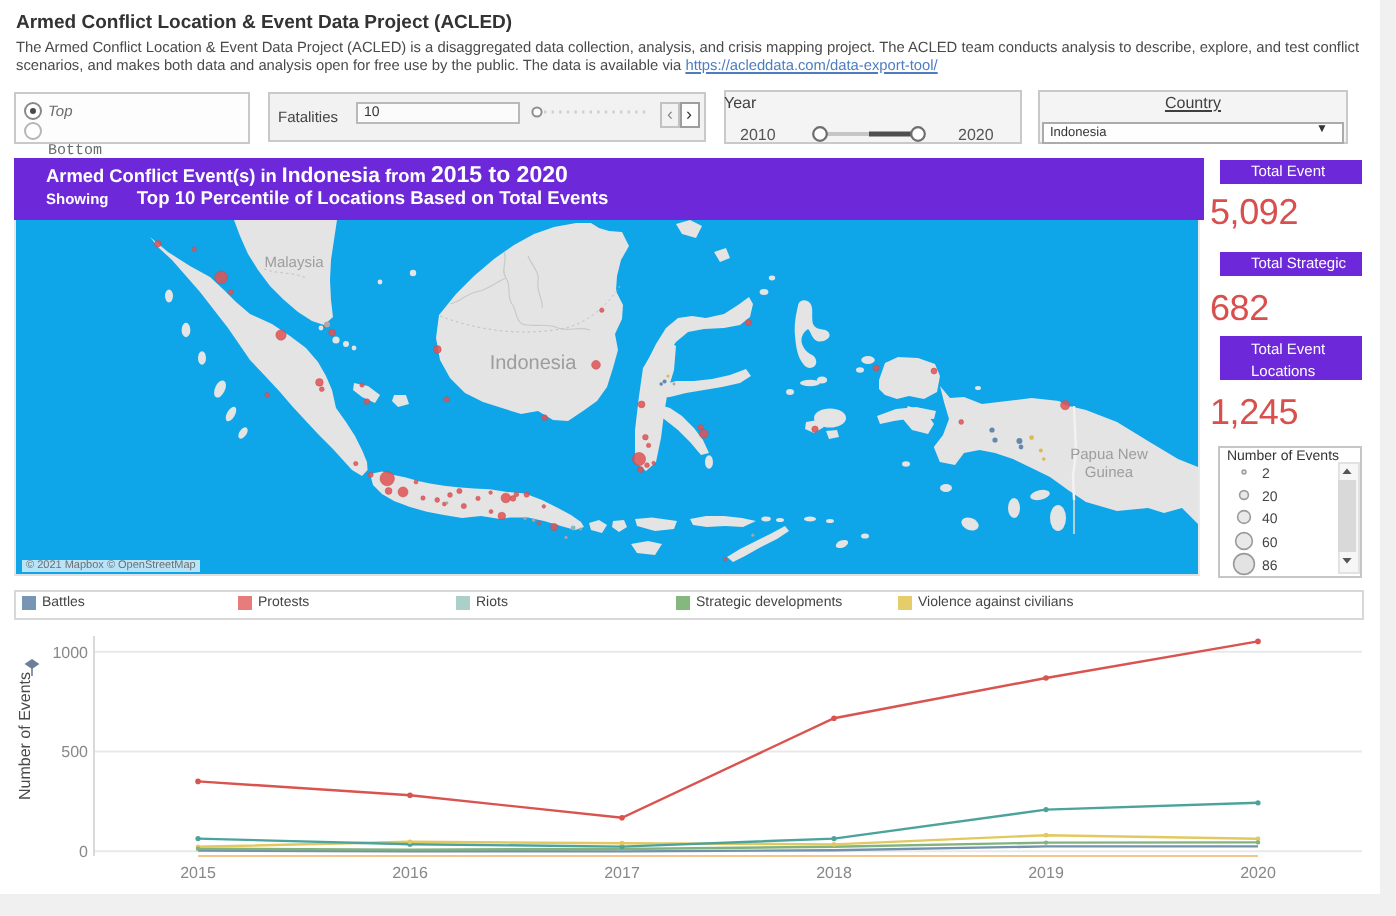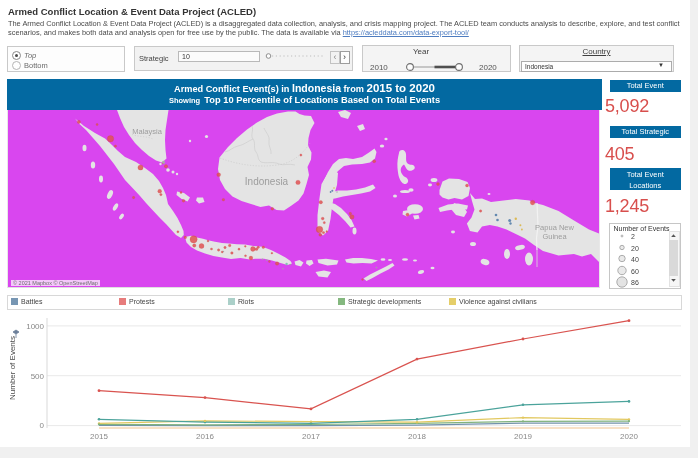--- a/index.html
+++ b/index.html
@@ -1,71 +1,71 @@
 <!DOCTYPE html>
 <html><head>
 <meta charset="utf-8">
 <style>
   html,body{margin:0;padding:0;}
   body{width:698px;height:458px;background:#ffffff;font-family:"Liberation Sans",sans-serif;overflow:hidden;position:relative;}
   .abs{position:absolute;}
   .panel{position:absolute;border:1px solid #c9c9c9;background:#f4f4f4;box-sizing:border-box;}
-  .darkbox{position:absolute;background:#0369a1;color:#fff;text-align:center;box-sizing:border-box;}
+  .darkbox{position:absolute;background:#6d28d9;color:#fff;text-align:left;box-sizing:border-box;padding-left:16px;}
   .rednum{position:absolute;color:#d84f4d;text-align:left;font-size:18px;letter-spacing:-0.2px;}
 </style>
 </head>
 <body>
 
   <div class="abs" style="left:690px;top:0;width:8px;height:458px;background:#f0f0f0;"></div>
   <div class="abs" style="left:0;top:447px;width:698px;height:11px;background:#f0f0f0;"></div>
 
   <div class="abs" style="left:8px;top:6px;font-size:9.5px;font-weight:bold;color:#333333;">Armed Conflict Location &amp; Event Data Project (ACLED)</div>
   <div class="abs" style="left:8px;top:19px;font-size:7.4px;color:#4a4a4a;line-height:9px;white-space:nowrap;">The Armed Conflict Location &amp; Event Data Project (ACLED) is a disaggregated data collection, analysis, and crisis mapping project. The ACLED team conducts analysis to describe, explore, and test conflict<br>scenarios, and makes both data and analysis open for free use by the public. The data is available via <span style="color:#4d7cc0;text-decoration:underline;">https://acleddata.com/data-export-tool/</span></div>
 
   <div class="panel" style="left:7px;top:46px;width:118px;height:26px;background:#fdfdfd;"></div>
   <div class="abs" style="left:12px;top:51px;width:7px;height:7px;border:1px solid #898989;border-radius:50%;background:#fff;"></div>
   <div class="abs" style="left:15px;top:54px;width:3px;height:3px;border-radius:50%;background:#4a4a4a;"></div>
   <div class="abs" style="left:24px;top:51px;font-size:7.5px;color:#6b6b6b;font-style:italic;">Top</div>
   <div class="abs" style="left:12px;top:61px;width:7px;height:7px;border:1px solid #b5b5b5;border-radius:50%;background:#fff;"></div>
-  <div class="abs" style="left:24px;top:61px;font-size:7.5px;color:#6b6b6b;">Bottom</div>
+  <div class="abs" style="left:24px;top:72px;font-size:7.5px;color:#6b6b6b;font-family:Liberation Mono, monospace;">Bottom</div>
 
   <div class="panel" style="left:134px;top:46px;width:219px;height:25px;background:#f2f2f2;"></div>
-  <div class="abs" style="left:139px;top:54px;font-size:7.5px;color:#444;">Strategic</div>
+  <div class="abs" style="left:139px;top:54px;font-size:7.5px;color:#444;">Fatalities</div>
   <div class="abs" style="left:178px;top:50.5px;width:80px;height:9.5px;background:#fbfbfb;border:1px solid #b9b9b9;"></div>
   <div class="abs" style="left:182px;top:52.5px;font-size:7px;color:#333;">10</div>
   <svg class="abs" style="left:263px;top:50px;" width="66" height="12" viewBox="0 0 66 12">
     <line x1="9" y1="6" x2="62" y2="6" stroke="#cfcfcf" stroke-width="1.6" stroke-dasharray="1.2,2.6"></line>
     <circle cx="5.5" cy="6" r="2.3" fill="#fdfdfd" stroke="#8f8f8f" stroke-width="1"></circle>
   </svg>
   <div class="abs" style="left:330px;top:50.5px;width:8px;height:11px;border:1px solid #c2c2c2;background:#f2f2f2;text-align:center;font-size:9px;color:#8a8a8a;line-height:10px;">‹</div>
   <div class="abs" style="left:339.5px;top:50.5px;width:8px;height:11px;border:1px solid #9d9d9d;background:#fdfdfd;text-align:center;font-size:9px;color:#333;line-height:10px;">›</div>
 
   <div class="panel" style="left:362px;top:45px;width:149px;height:27px;"></div>
-  <div class="abs" style="left:362px;top:47px;width:118px;text-align:center;font-size:8px;color:#3f3f3f;">Year</div>
+  <div class="abs" style="left:362px;top:47px;width:118px;text-align:left;font-size:8px;color:#3f3f3f;">Year</div>
   <div class="abs" style="left:370px;top:62.5px;font-size:8px;color:#555;">2010</div>
   <div class="abs" style="left:479px;top:62.5px;font-size:8px;color:#555;">2020</div>
   <svg class="abs" style="left:403px;top:60px;" width="64" height="14" viewBox="0 0 64 14">
     <line x1="7" y1="7" x2="56" y2="7" stroke="#c6c6c6" stroke-width="2"></line>
     <line x1="31.5" y1="7" x2="56" y2="7" stroke="#4f4f4f" stroke-width="2.6"></line>
     <circle cx="7" cy="7" r="3.4" fill="#fdfdfd" stroke="#6e6e6e" stroke-width="1.1"></circle>
     <circle cx="56" cy="7" r="3.4" fill="#fdfdfd" stroke="#6e6e6e" stroke-width="1.1"></circle>
   </svg>
 
   <div class="panel" style="left:519px;top:45px;width:155px;height:27px;"></div>
   <div class="abs" style="left:519px;top:47px;width:155px;text-align:center;font-size:8px;color:#3f3f3f;text-decoration:underline;">Country</div>
   <div class="abs" style="left:521px;top:61px;width:149px;height:9px;background:#fefefe;border:1px solid #ababab;"></div>
   <div class="abs" style="left:525px;top:63px;font-size:6.5px;color:#333;">Indonesia</div>
   <div class="abs" style="left:658px;top:62px;font-size:6px;color:#333;">▼</div>
 
   <div class="darkbox" style="left:7px;top:79px;width:595px;height:31px;">
     <div style="margin-top:3.5px;font-size:9.2px;font-weight:bold;line-height:11.5px;">Armed Conflict Event(s) in <span style="font-size:10.5px;">Indonesia</span> from <span style="font-size:11.5px;">2015 to 2020</span></div>
-    <div style="font-size:7.5px;font-weight:bold;line-height:10px;">Showing&nbsp; <span style="font-size:9.3px;">Top 10 Percentile of Locations Based on Total Events</span></div>
+    <div style="font-size:7.5px;font-weight:bold;line-height:10px;">Showing&nbsp; <span style="font-size:9.3px;margin-left:10px;">Top 10 Percentile of Locations Based on Total Events</span></div>
   </div>
 
-  <div class="abs" style="left:7px;top:110px;width:593px;height:178px;border-left:1px solid #e8e8e8;border-right:1px solid #e8e8e8;border-bottom:1px solid #e0e0e0;box-sizing:border-box;background:#d946ef;">
+  <div class="abs" style="left:7px;top:110px;width:593px;height:178px;border-left:1px solid #e8e8e8;border-right:1px solid #e8e8e8;border-bottom:1px solid #e0e0e0;box-sizing:border-box;background:#0ea5e9;">
   <svg width="591" height="177" viewBox="7 110 591 177">
     <g fill="#e4e4e4" stroke="none">
 
       <path d="M116,110 L119,118 L123,127 L128,135 L134,143 L141,150 L148,156 L155,160.5 L161,162.5 L165.5,158.5 L164.5,150 L164,140 L164.5,130 L166,120 L167.5,110 Z"></path>
       <circle cx="159.5" cy="164" r="1.2"></circle>
       <circle cx="205.5" cy="136.5" r="1.6"></circle>
       <circle cx="189" cy="141" r="1.2"></circle>
 
       <path d="M74,118.5 L83,126 L94,133 L104,138.5 L111,145 L117,151 L124,157 L135,162 L144,168 L152,174 L158,181 L162,188 L165,195 L167,204 L172,211 L176.5,218 L180,225 L182.5,231 L182.8,235 L180,238 L175,235 L170,229.5 L165,224 L158,217 L151,209.5 L145,203 L139,196 L132.5,189 L124,180 L118.5,172 L113,164 L106,155 L99,146 L92,138 L85,130 L78.5,124 Z"></path>
       <ellipse cx="83.5" cy="148" rx="2" ry="3.2"></ellipse>
@@ -242,21 +242,21 @@
       <circle cx="222.5" cy="251.5" r="0.7"></circle>
       <circle cx="162.5" cy="162.3" r="1.5" fill="#ababab"></circle>
     </g>
   </svg>
   </div>
   <div class="abs" style="left:11px;top:279.5px;font-size:5.5px;color:#6e6e6e;background:rgba(255,255,255,.7);padding:0 2px;">© 2021 Mapbox © OpenStreetMap</div>
 
   <div class="darkbox" style="left:609.5px;top:79.5px;width:71.5px;height:12px;font-size:7.5px;line-height:12px;">Total Event</div>
   <div class="rednum" style="left:605px;top:96px;width:80px;">5,092</div>
   <div class="darkbox" style="left:609.5px;top:125.5px;width:71.5px;height:12px;font-size:7.5px;line-height:12px;">Total Strategic</div>
-  <div class="rednum" style="left:605px;top:144px;width:80px;">405</div>
+  <div class="rednum" style="left:605px;top:144px;width:80px;">682</div>
   <div class="darkbox" style="left:609.5px;top:167.5px;width:71.5px;height:22px;font-size:7.5px;line-height:11px;padding-top:1px;">Total Event<br>Locations</div>
   <div class="rednum" style="left:605px;top:196px;width:80px;">1,245</div>
 
   <div class="abs" style="left:608.5px;top:222.5px;width:72.5px;height:66.5px;border:1px solid #c6c6c6;background:#fff;box-sizing:border-box;"></div>
   <div class="abs" style="left:608.5px;top:225px;width:66px;text-align:center;font-size:7px;color:#333;">Number of Events</div>
   <svg class="abs" style="left:609px;top:232px;" width="58" height="56" viewBox="0 0 58 56">
     <circle cx="13" cy="4" r="1" fill="#e3e3e3" stroke="#9b9b9b" stroke-width="0.7"></circle>
     <circle cx="13" cy="15.5" r="2.2" fill="#e9e9e9" stroke="#9b9b9b" stroke-width="0.8"></circle>
     <circle cx="13" cy="26.5" r="3.2" fill="#e9e9e9" stroke="#9b9b9b" stroke-width="0.8"></circle>
     <circle cx="13" cy="38.5" r="4.2" fill="#e9e9e9" stroke="#9b9b9b" stroke-width="0.8"></circle>

